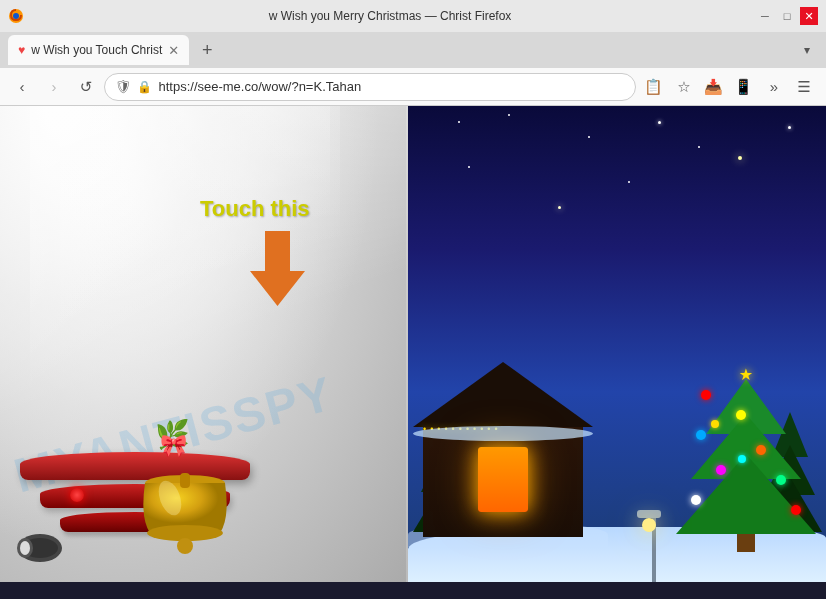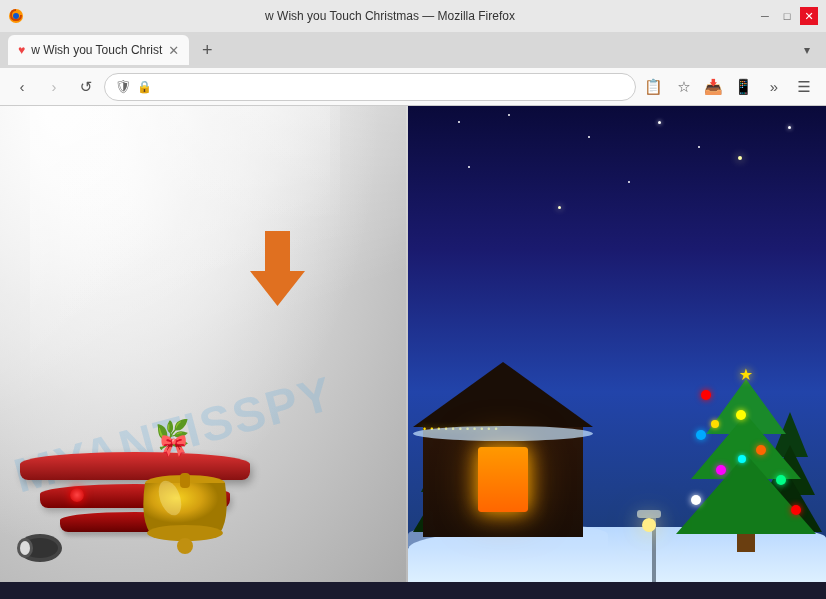--- a/index.html
+++ b/index.html
@@ -219,21 +219,21 @@
 
 <div>
 
   <div class="title-bar">
 
     <svg width="16" height="16" viewBox="0 0 16 16">
       <circle cx="8" cy="8" r="7" fill="#ff9500"></circle>
       <path d="M8 2 C5 2 3 4 3 7 C3 10 5 12 8 12 C11 12 13 10 13 7" fill="none" stroke="#cc4400" stroke-width="2"></path>
       <circle cx="8" cy="8" r="3" fill="#1155cc"></circle>
     </svg>
-    <span class="title-bar-title">w Wish you Touch Christmas — Mozilla Firefox</span>
+    <span class="title-bar-title">w Wish you Merry Christmas — Christ Firefox</span>
     <div class="title-bar-controls">
       <button class="title-bar-btn">─</button>
       <button class="title-bar-btn">□</button>
       <button class="title-bar-btn close">✕</button>
     </div>
   </div>
 
   <div class="tab-bar">
     <div class="tab">
       <span class="tab-heart">♥</span>
@@ -245,20 +245,21 @@
   </div>
 
   <div class="nav-bar">
     <button class="nav-btn">‹</button>
     <button class="nav-btn disabled">›</button>
     <button class="nav-btn">↺</button>
 
     <div class="address-bar">
       <span class="address-bar-shield">🛡</span>
       <span class="address-bar-lock">🔒</span>
+      <span class="address-bar-url">https://see-me.co/wow/?n=K.Tahan</span>
     </div>
 
     <div class="nav-tools">
       <button class="nav-btn">📋</button>
       <button class="nav-btn">☆</button>
       <button class="nav-btn">📥</button>
       <button class="nav-btn">📱</button>
       <button class="nav-btn">»</button>
       <button class="nav-btn">☰</button>
     </div>
@@ -276,20 +277,21 @@
 
     <div style="position:absolute;top:0;left:30px;width:300px;height:400px;
       background:linear-gradient(150deg, rgba(255,255,255,0.5) 0%, transparent 50%);
       pointer-events:none;"></div>
     <div style="position:absolute;top:0;left:60px;width:280px;height:380px;
       background:linear-gradient(160deg, rgba(255,255,255,0.3) 0%, transparent 50%);
       pointer-events:none;"></div>
 
     <div class="watermark">MYANTISSPY</div>
 
+    <div class="touch-this">Touch this</div>
 
     <div class="arrow-down">
       
       <svg width="55" height="75" viewBox="0 0 55 75">
         <polygon points="15,0 40,0 40,40 55,40 27.5,75 0,40 15,40" fill="#e07020"></polygon>
       </svg>
     </div>
 
     <div class="stairs">
       <div style="width:230px;height:28px;background:linear-gradient(180deg,#dd3333,#881111);border-radius:50% 50% 8px 8px / 12px 12px 8px 8px;box-shadow:2px 4px 8px rgba(0,0,0,0.3);"></div>

